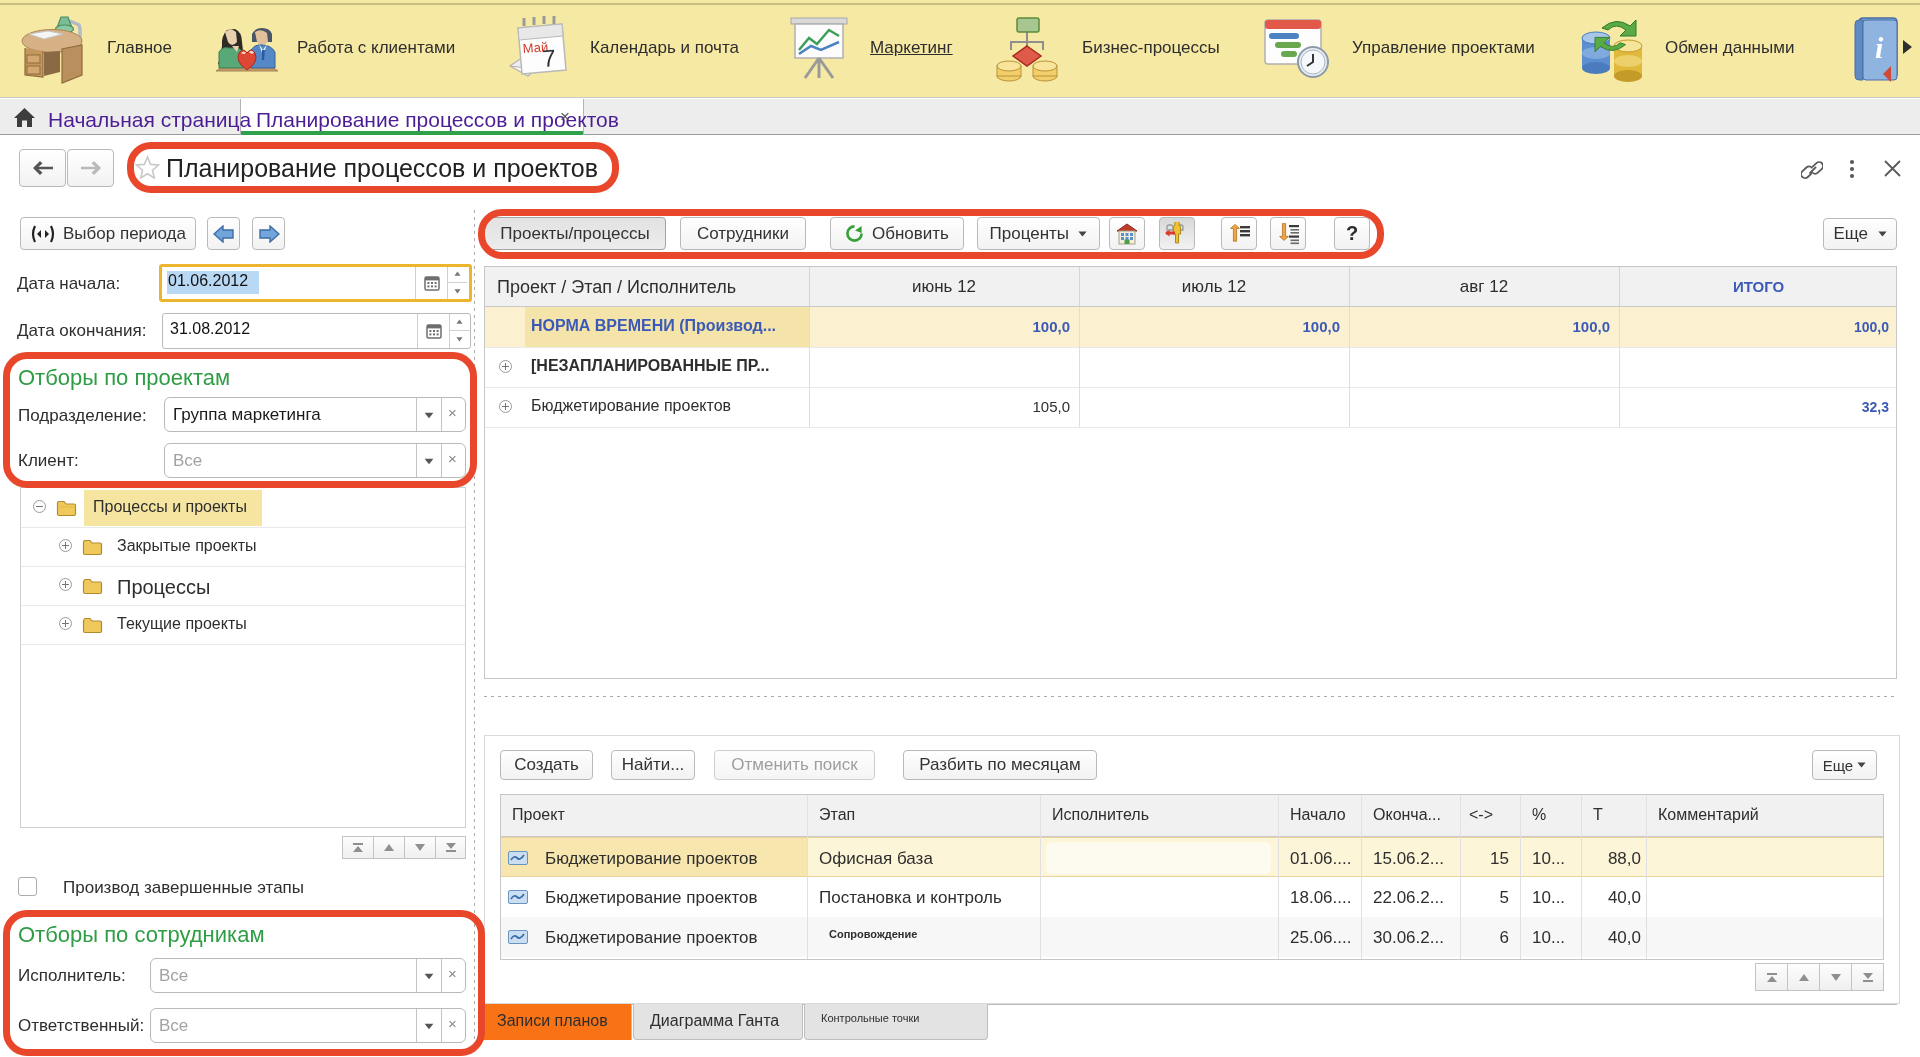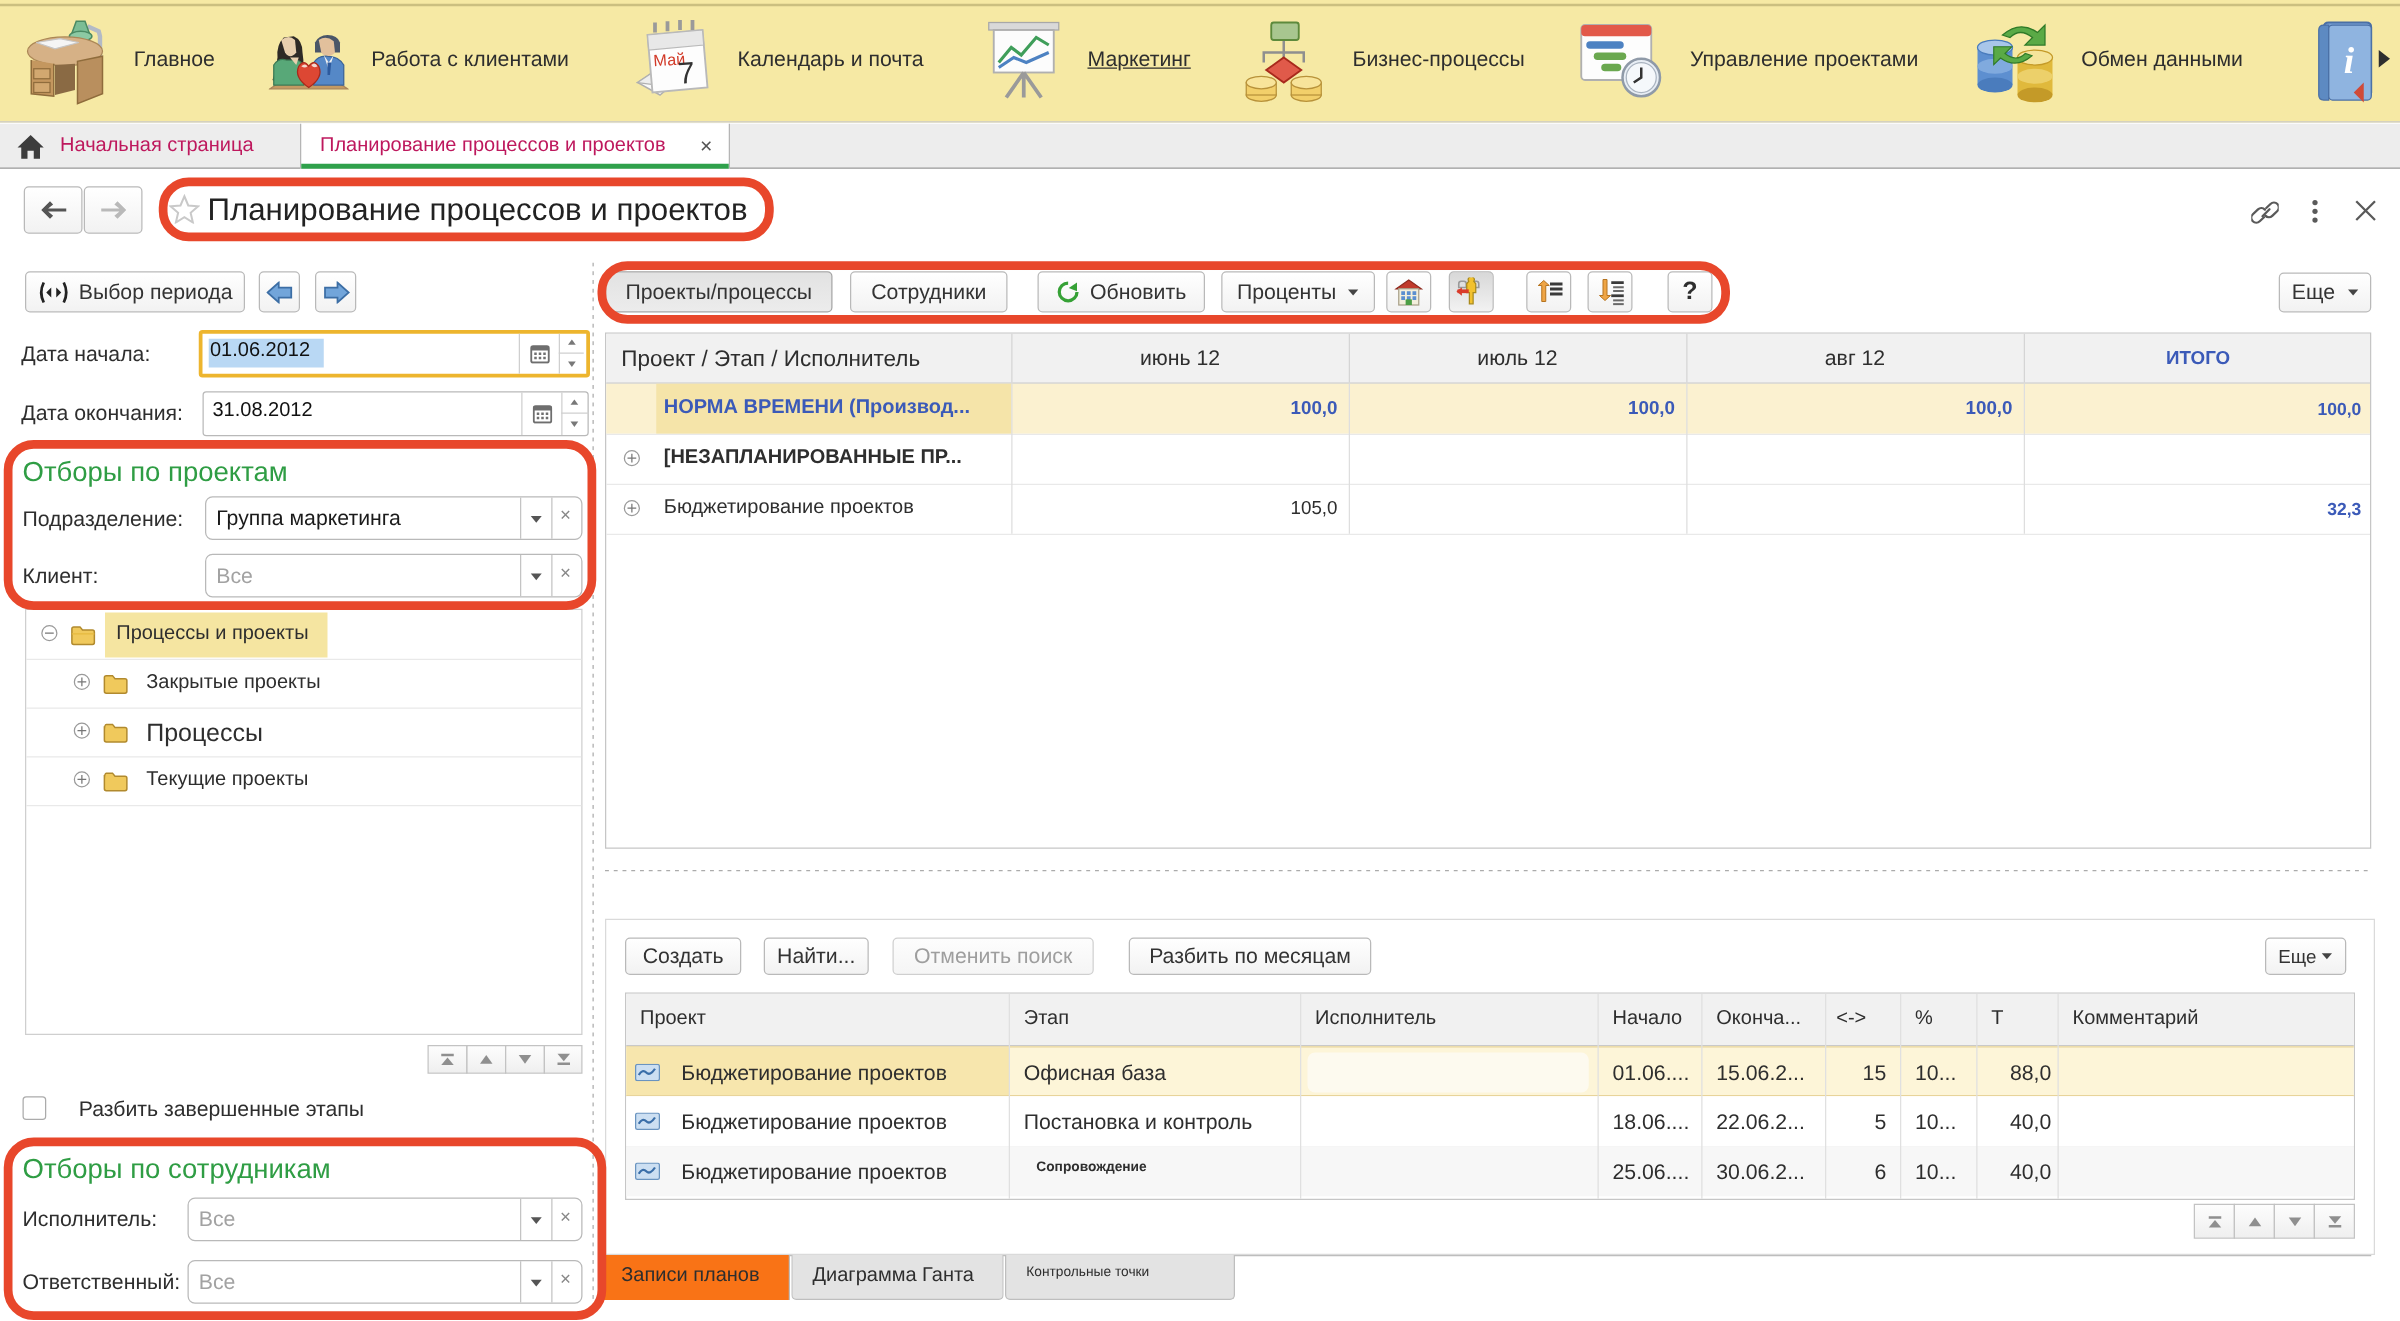--- a/index.html
+++ b/index.html
@@ -9,21 +9,21 @@
 #root { position:absolute; left:0; top:0; width:1920px; height:1057px; }
 
 #topbar { left:0; top:0; width:1920px; height:98px; background:#f6e9a4; border-bottom:1px solid #c9c9c9; }
 #topline { left:0; top:3px; width:1920px; height:2px; background:#cbbf80; }
 .seclabel { position:absolute; font-size:17px; color:#2e2e2e; top:38px; }
 
 #tabbar { left:0; top:99px; width:1920px; height:36px; background:#ededed; border-bottom:1px solid #9c9c9c; }
 #activetab { position:absolute; left:240px; top:99px; width:344px; height:36px; background:#fff;
   border-left:1px solid #b5b5b5; border-right:1px solid #b5b5b5; }
 #activetab .green { position:absolute; left:0; bottom:0; width:100%; height:4px; background:#2fa14b; }
-.tabtext { font-size:16px; color:#be185d; }
+.tabtext { font-size:21px; color:#4c1d95; }
 
 .btn { position:absolute; background:linear-gradient(#ffffff,#f2f2f2); border:1px solid #b9b9b9;
   border-radius:4px; font-size:17px; color:#333; display:flex; align-items:center; justify-content:center; }
 .btn.pressed { background:linear-gradient(#e2e2e2,#ececec); border-color:#a3a3a3; }
 .btn.disabled { color:#9e9e9e; border-color:#cfcfcf; background:linear-gradient(#fdfdfd,#f5f5f5); }
 
 .anno { position:absolute; border:7px solid #e8472b; border-radius:24px; z-index:30; }
 
 .field { position:absolute; background:#fff; border:1px solid #b9b9b9; border-radius:6px; }
 .field .in { position:absolute; left:8px; top:0; height:100%; display:flex; align-items:center; font-size:17px; color:#1a1a1a; }
@@ -343,21 +343,21 @@
       </svg>
     </div>
   <div class="navbtn" style="left:435px; top:836px; width:31px; height:23px;">
       <svg width="14" height="11" viewBox="0 0 14 11">
         <rect x="2" y="8" width="10" height="2" fill="#8f8f8f"></rect>
         <path d="M7 7 L12 1 L2 1 z" fill="#8f8f8f"></path>
       </svg>
     </div>
 
   <div class="abs" style="left:18px; top:877px; width:19px; height:19px; border:1px solid #ababab; border-radius:3px; background:#fff;"></div>
-  <div class="lbl" style="left:63px; top:878px;">Разбить завершенные этапы</div>
+  <div class="lbl" style="left:63px; top:878px;">Производ завершенные этапы</div>
 
   <div class="greenhead" style="left:18px; top:922px;">Отборы по сотрудникам</div>
   <div class="lbl" style="left:18px; top:966px;">Исполнитель:</div>
   <div class="field" style="left:150px; top:958px; width:316px; height:35px;">
     <div class="in ph">Все</div>
     <div class="vdiv" style="left:265px;"></div>
     <svg style="position:absolute; left:273px; top:14px;" width="10" height="7" viewBox="0 0 10 7">
         <path d="M5 6.2 L9.4 0.8 L0.6 0.8 z" fill="#555"></path>
       </svg>
     <div class="vdiv" style="left:290px;"></div>

